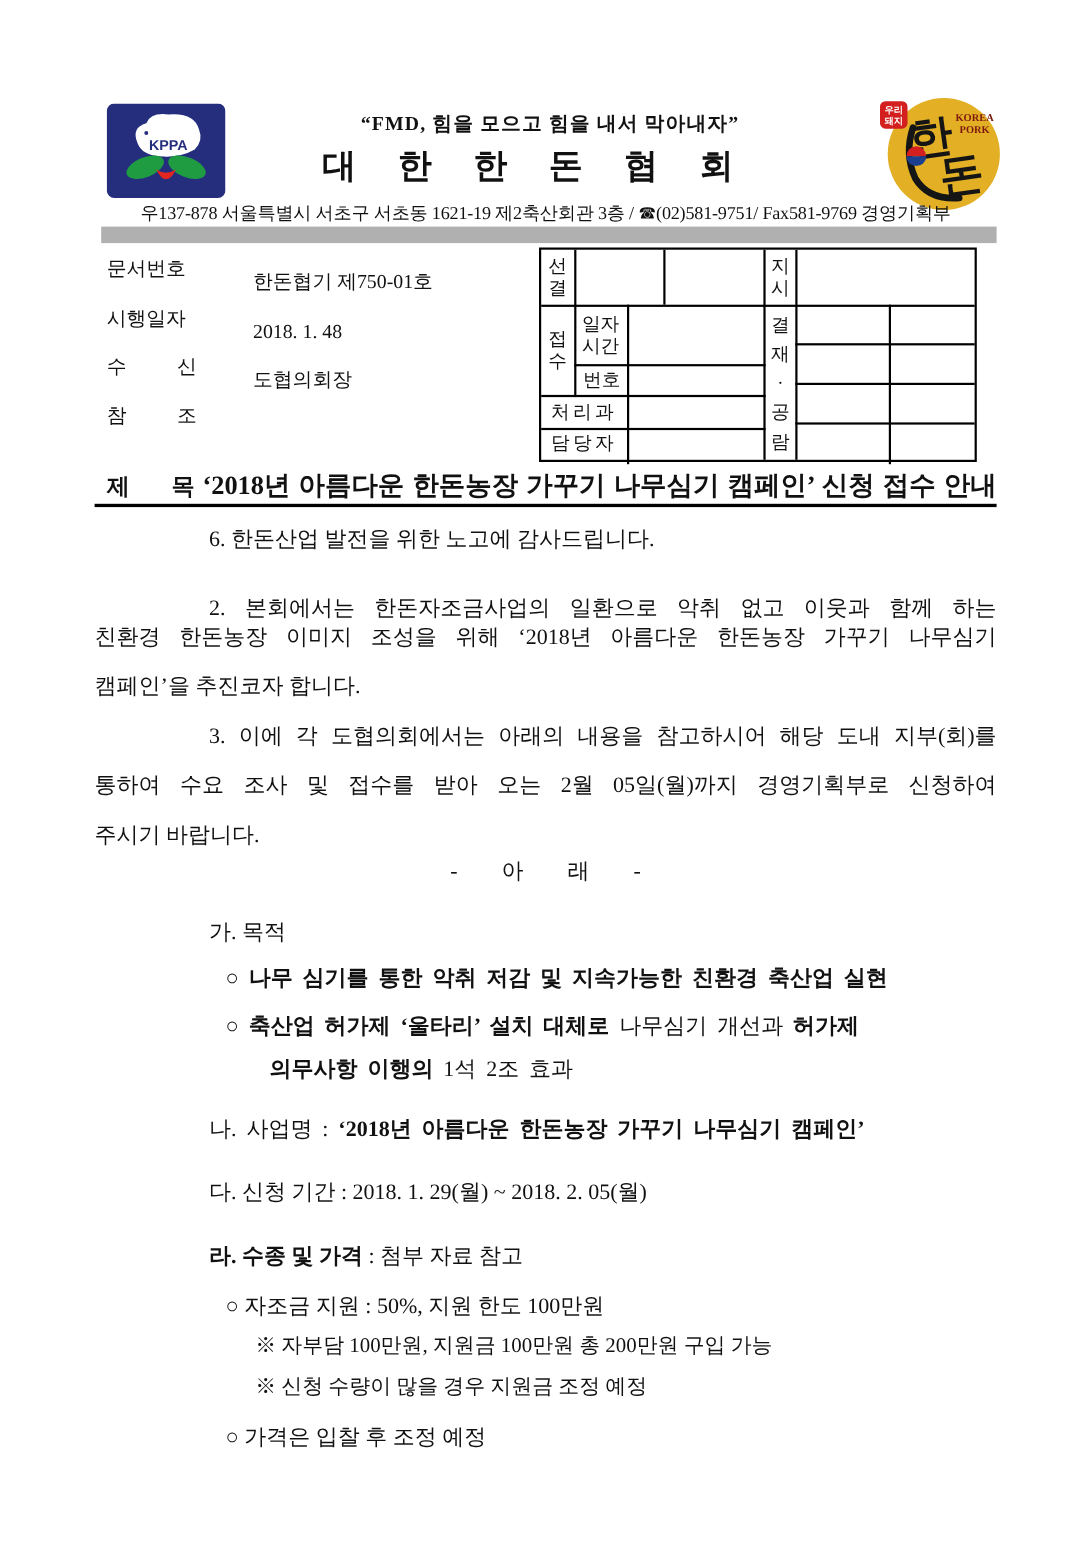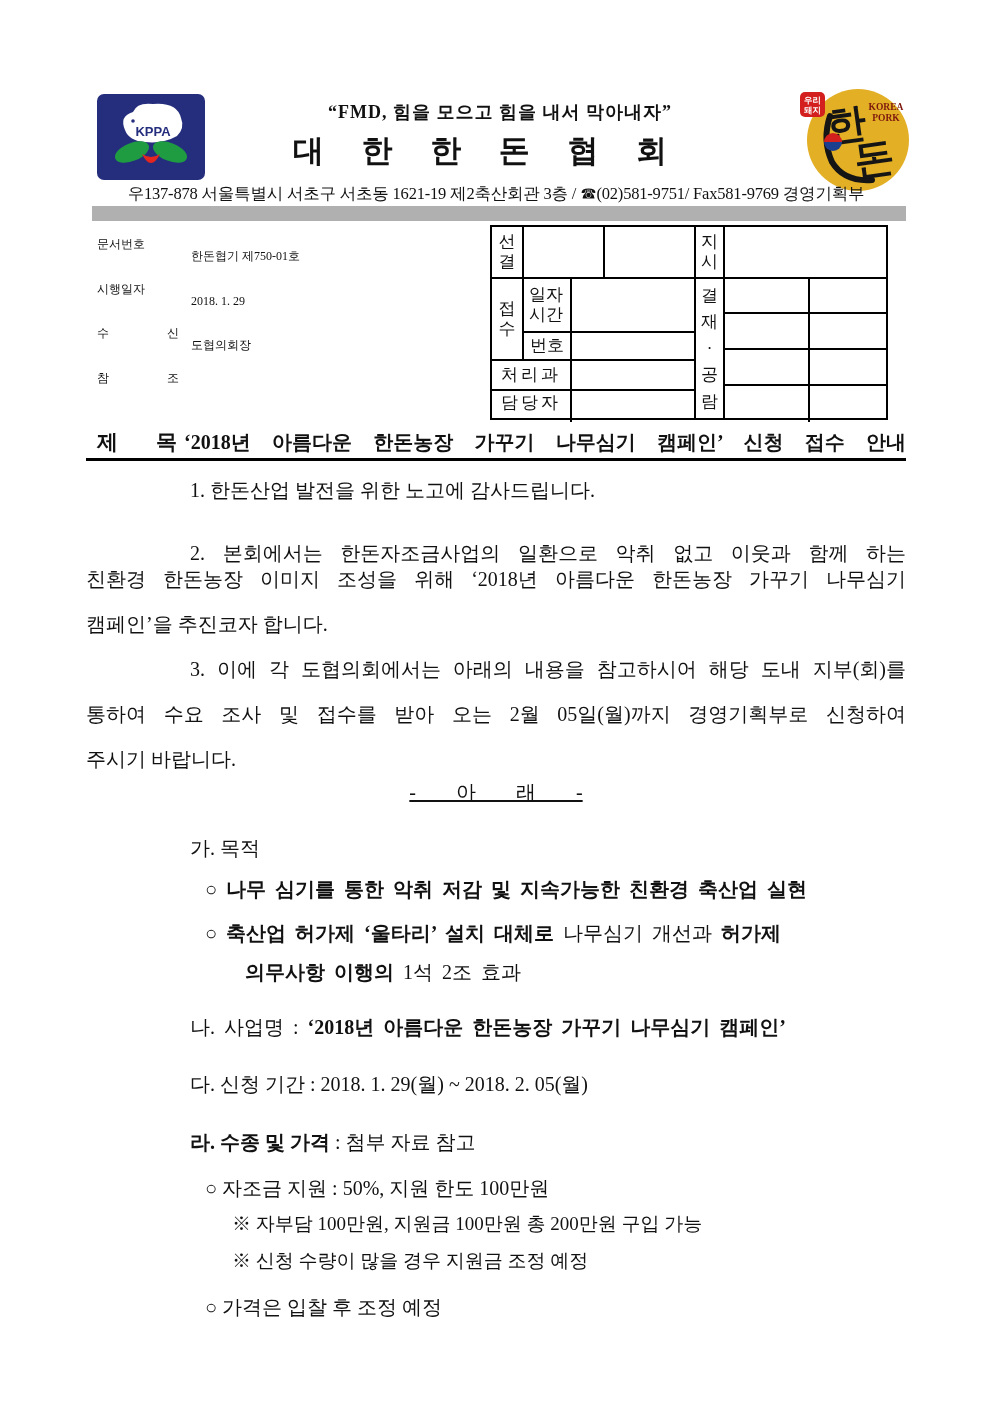--- a/index.html
+++ b/index.html
@@ -3,46 +3,46 @@
 <meta charset="utf-8">
 <style>
   html,body{margin:0;padding:0;background:#fff;}
   .page{position:relative;width:992px;height:1403px;background:#ffffff;overflow:hidden;
         font-family:"Liberation Serif","DejaVu Serif",serif;color:#111;}
   .abs{position:absolute;}
   .b{font-weight:bold;}
   .spread{display:flex;justify-content:space-between;}
   .center{text-align:center;}
   .jl{text-align:justify;text-align-last:justify;}
-  .pre{white-space:pre;text-decoration:underline;}
+  .pre{white-space:pre;}
 
   
   .slogan{left:220px;top:100px;width:560px;font-size:18px;font-weight:bold;letter-spacing:1px;}
   .org-title{left:293px;top:130px;width:374px;font-size:31px;font-weight:600;}
   .address{left:60px;top:183px;width:872px;font-size:16.5px;letter-spacing:-0.2px;}
   .graybar{left:92px;top:206px;width:814px;height:15px;background:#b0b0b0;}
 
   
-  .meta-row{left:97px;height:26px;font-size:12px;display:flex;line-height:26px;}
+  .meta-row{left:97px;height:26px;font-size:18px;display:flex;line-height:26px;gap:39px;}
   .meta-label{width:82px;display:flex;justify-content:space-between;}
   .meta-value{margin-left:12px;white-space:pre;margin-top:12px;}
 
   
   .ap-table{left:490px;top:225px;width:398px;height:195px;border:2px solid #000;box-sizing:border-box;}
   .gl{position:absolute;background:#000;}
   .cell-label{position:absolute;display:flex;align-items:center;justify-content:center;
               font-size:17px;line-height:1.15;}
   .vlabel{flex-direction:column;}
   .vlabel span{display:block;}
   .spread-v{justify-content:space-evenly;}
   .ls3{letter-spacing:3px;}
 
   
   .subject-label{left:97px;top:428px;width:80px;font-size:21px;font-weight:bold;display:flex;justify-content:space-between;line-height:28px;}
-  .subject-text{left:184px;top:428px;width:722px;font-size:20px;font-weight:bold;line-height:28px;}
+  .subject-text{left:184px;top:428px;width:722px;font-size:24px;font-weight:bold;line-height:28px;}
   .rule{left:86px;top:458px;width:820px;height:3px;background:#000;}
 
   
   .bodyline{left:86px;width:820px;font-size:20px;line-height:45px;}
   .sec{left:86px;width:820px;font-size:20px;line-height:30px;}
   .wsp{word-spacing:4px;}
 
   
   .kppa{left:97px;top:94px;width:108px;height:86px;}
   .handon{left:798px;top:80px;width:116px;height:116px;}
@@ -94,21 +94,21 @@
   <div class="abs meta-row" style="top:231px;">
     <span class="meta-label">
         <span>문서번호</span>
       </span>
     <span class="meta-value">한돈협기 제750-01호</span>
   </div>
   <div class="abs meta-row" style="top:276px;">
     <span class="meta-label">
         <span>시행일자</span>
       </span>
-    <span class="meta-value">2018. 1. 29</span>
+    <span class="meta-value">2018. 1. 48</span>
   </div>
   <div class="abs meta-row" style="top:320px;">
     <span class="meta-label">
         <span>수</span>
         <span>신</span>
       </span>
     <span class="meta-value">도협의회장</span>
   </div>
   <div class="abs meta-row" style="top:365px;">
     <span class="meta-label">
@@ -162,21 +162,21 @@
       </div>
   </div>
 
   <div class="abs subject-label">
       <span>제</span>
       <span>목</span>
     </div>
   <div class="abs subject-text jl">‘2018년 아름다운 한돈농장 가꾸기 나무심기 캠페인’ 신청 접수 안내</div>
   <div class="abs rule"></div>
 
-  <div class="abs bodyline" style="top:468px;padding-left:104px;box-sizing:border-box;">1. 한돈산업 발전을 위한 노고에 감사드립니다.</div>
+  <div class="abs bodyline" style="top:468px;padding-left:104px;box-sizing:border-box;">6. 한돈산업 발전을 위한 노고에 감사드립니다.</div>
 
   <div class="abs bodyline jl" style="top:531px;padding-left:104px;box-sizing:border-box;">2. 본회에서는 한돈자조금사업의 일환으로 악취 없고 이웃과 함께 하는</div>
   <div class="abs bodyline jl" style="top:557px;">친환경 한돈농장 이미지 조성을 위해 ‘2018년 아름다운 한돈농장 가꾸기 나무심기</div>
   <div class="abs bodyline" style="top:602px;">캠페인’을 추진코자 합니다.</div>
 
   <div class="abs bodyline jl" style="top:647px;padding-left:104px;box-sizing:border-box;">3. 이에 각 도협의회에서는 아래의 내용을 참고하시어 해당 도내 지부(회)를</div>
   <div class="abs bodyline jl" style="top:692px;">통하여 수요 조사 및 접수를 받아 오는 2월 05일(월)까지 경영기획부로 신청하여</div>
   <div class="abs bodyline" style="top:737px;">주시기 바랍니다.</div>
 
   <div class="abs bodyline center pre" style="top:770px;">-        아        래        -</div>

